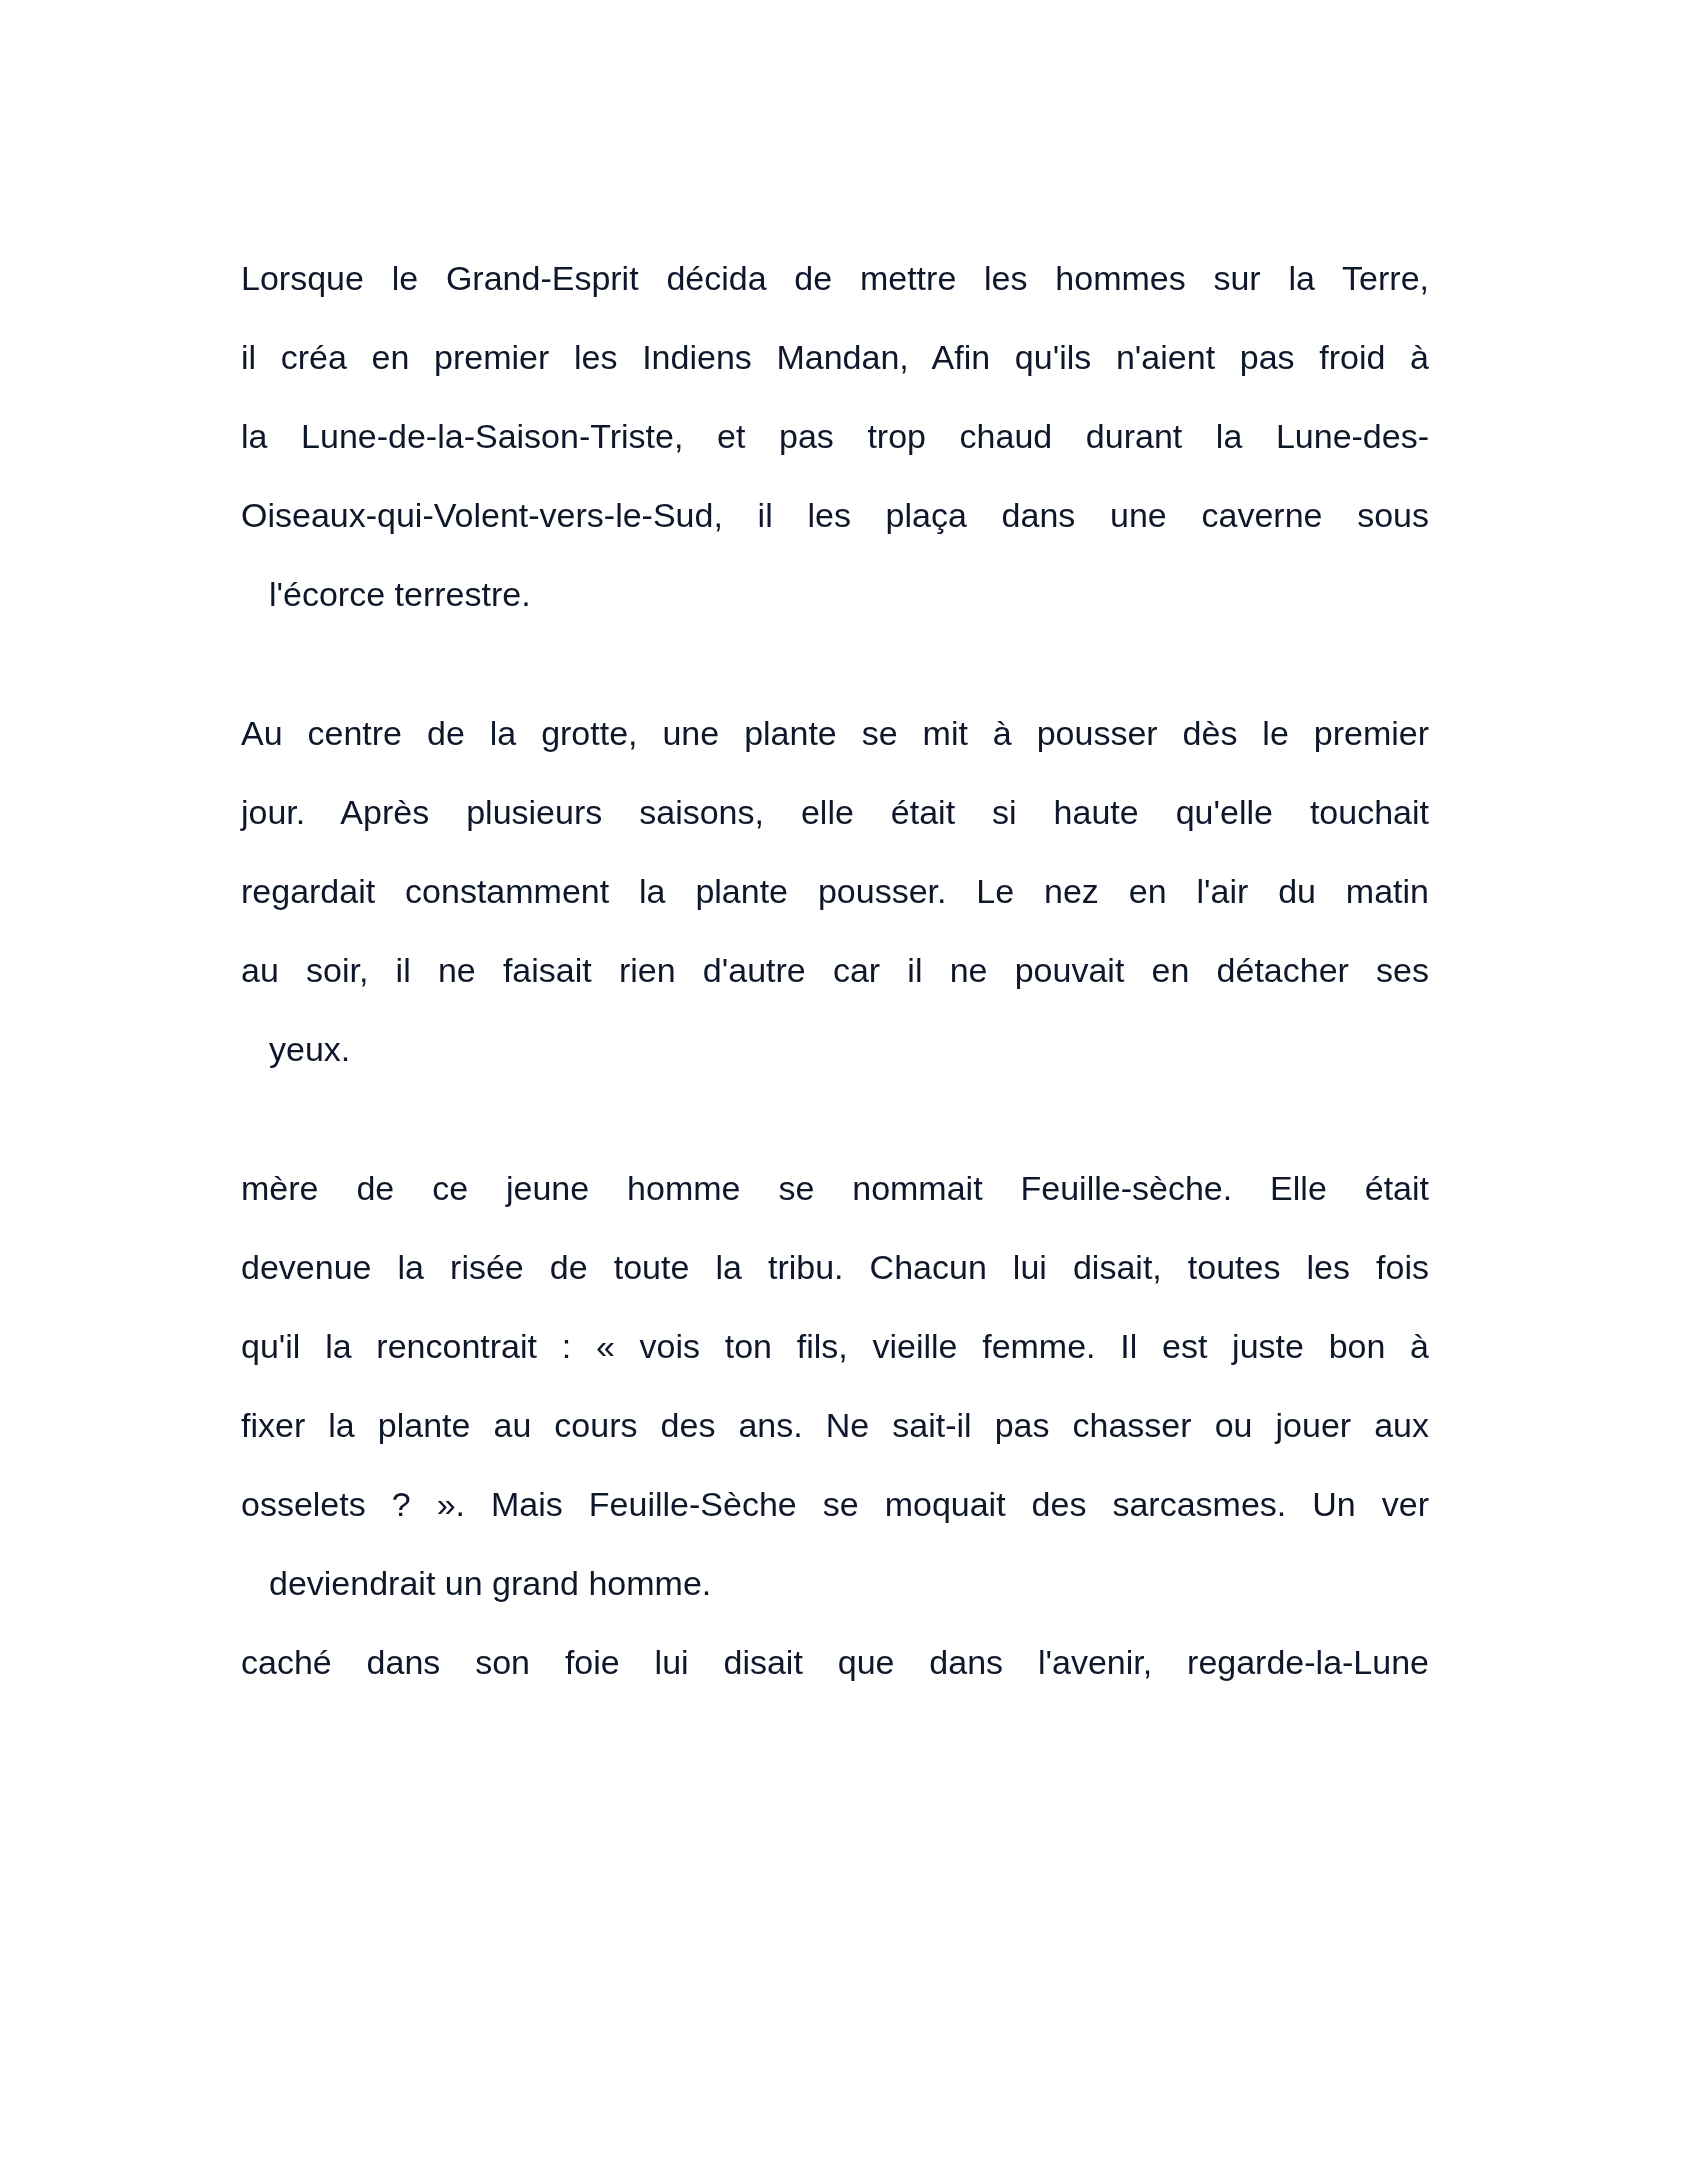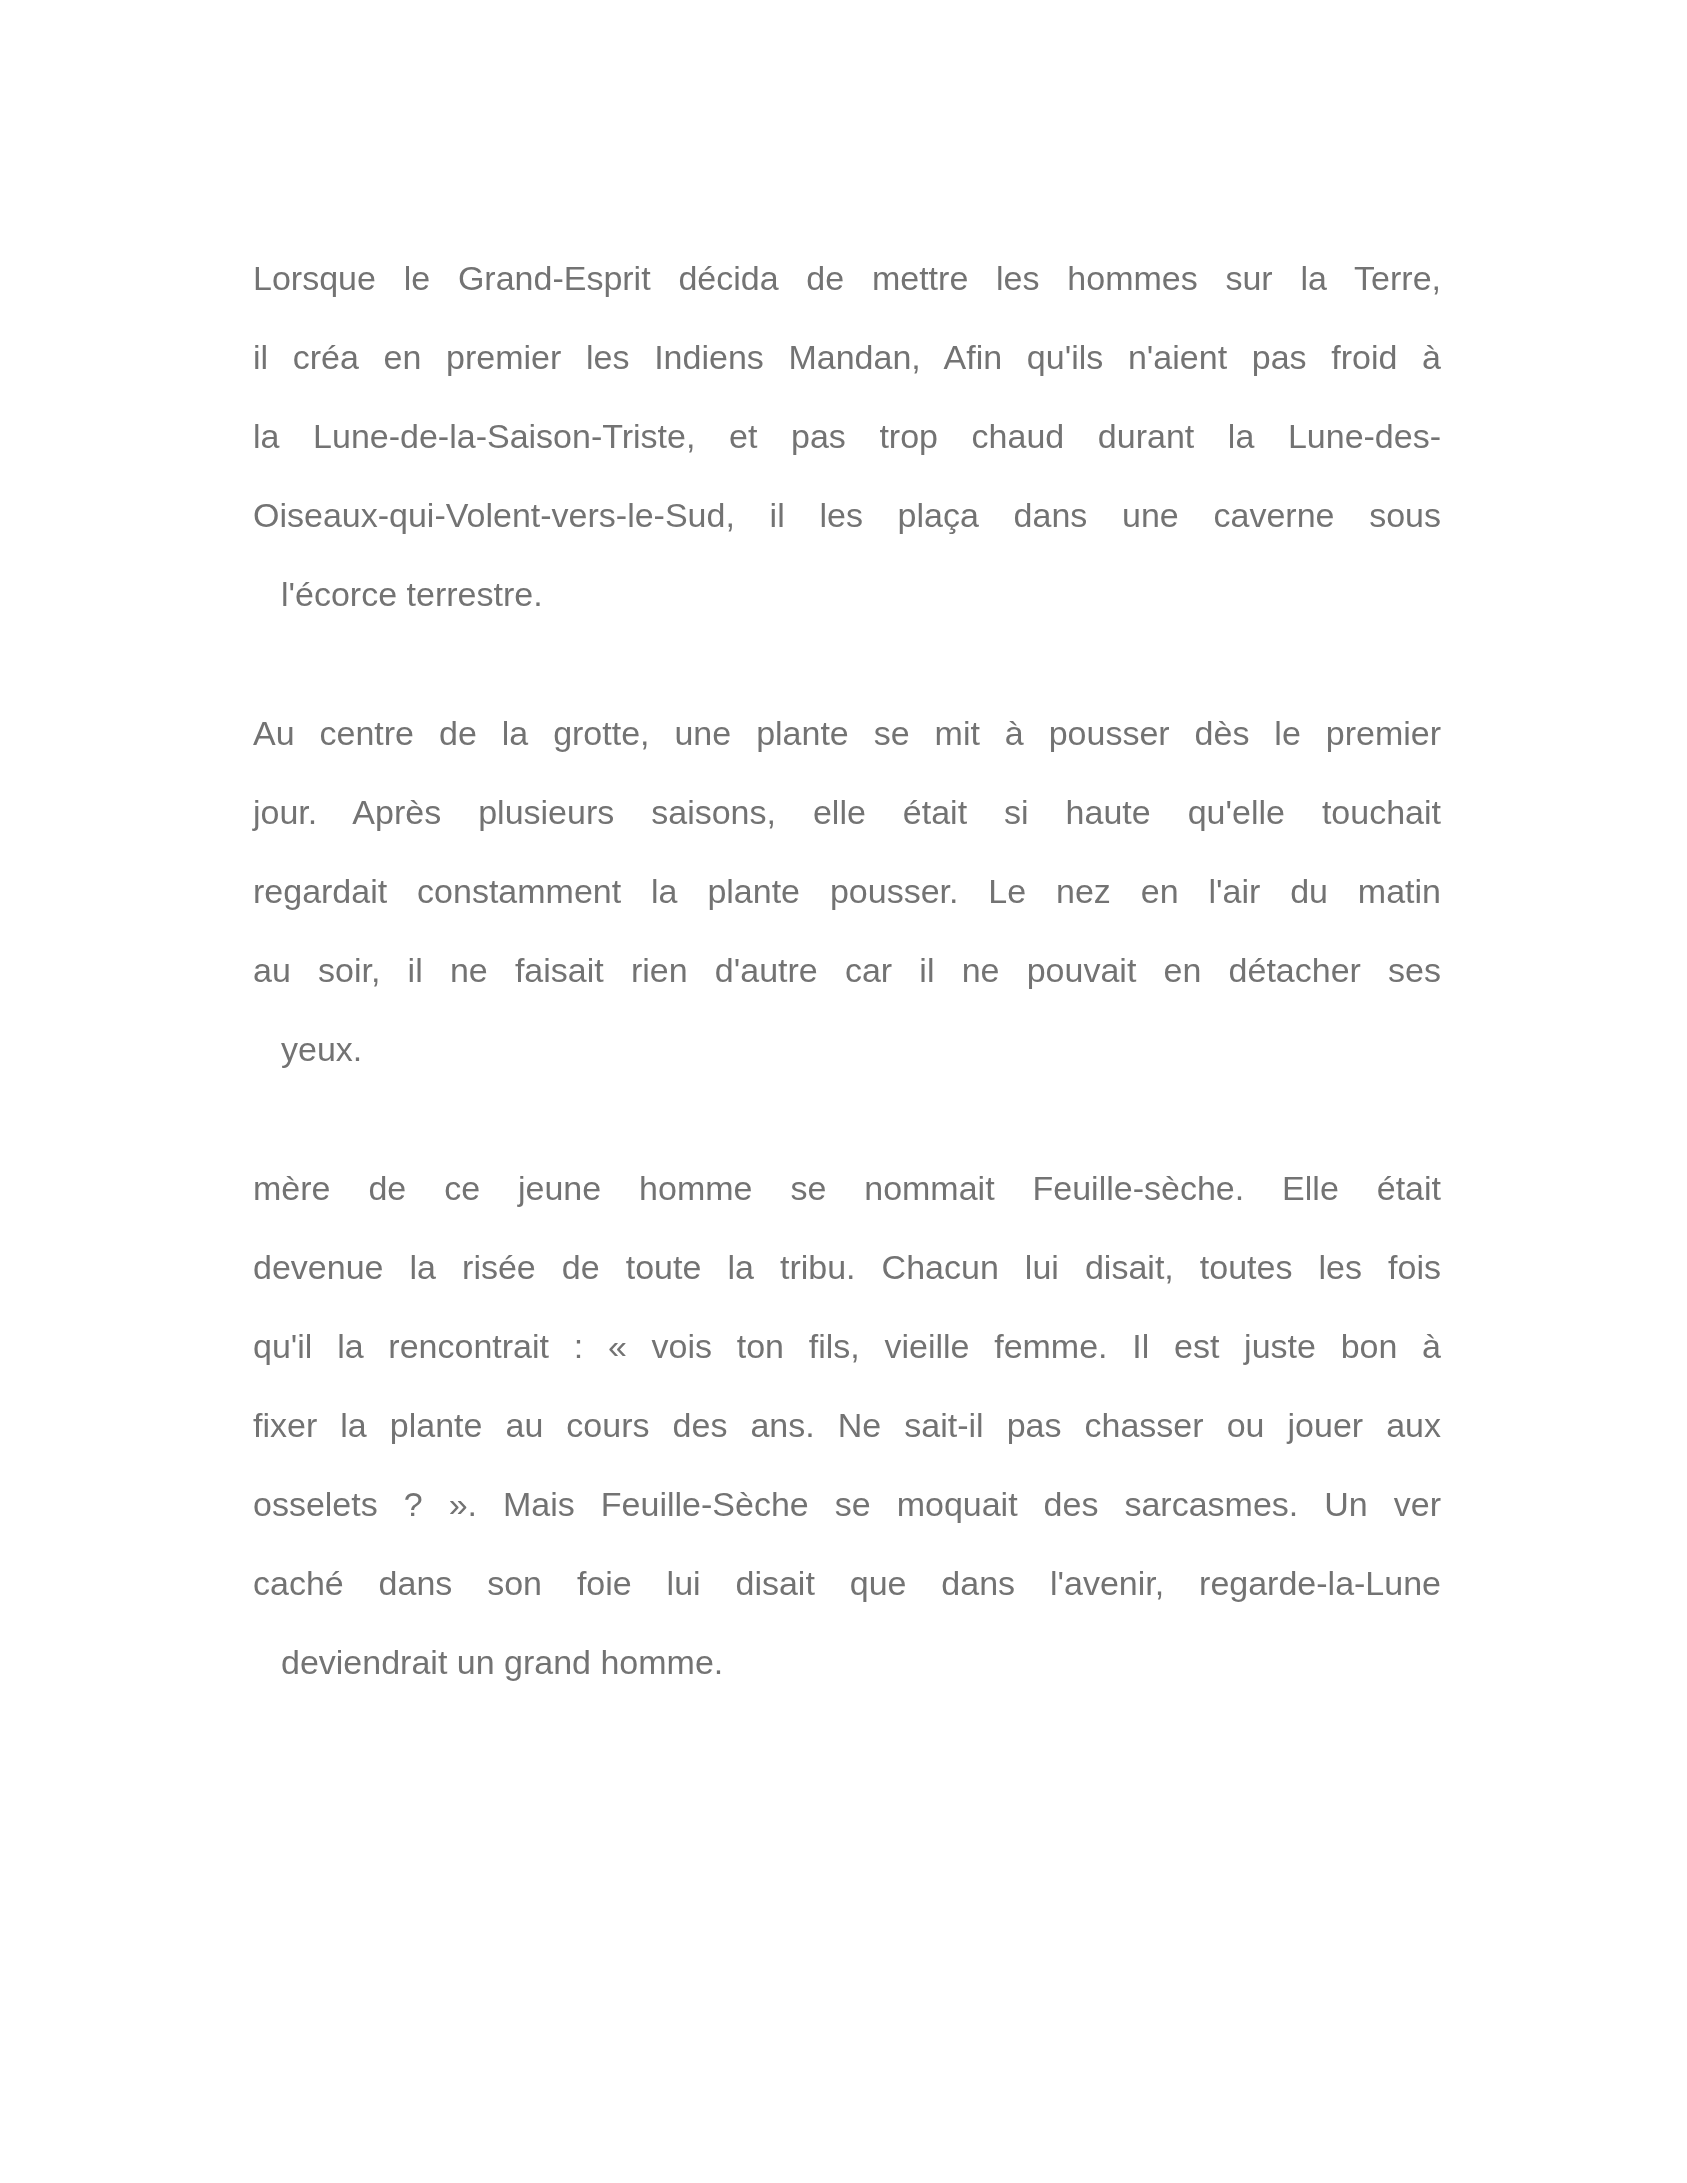--- a/index.html
+++ b/index.html
@@ -9,24 +9,24 @@
   body {
     position: relative;
     width: 1687px;
     height: 2183px;
     background: #ffffff;
     overflow: hidden;
     font-family: "Liberation Sans", "DejaVu Sans", sans-serif;
   }
   .text-block {
     position: absolute;
-    left: 253px;
+    left: 241px;
     top: 239px;
     width: 1188px;
-    color: #737373;
+    color: #0f172a;
     font-size: 34px;
     font-weight: 300;
     font-stretch: condensed;
   }
   .paragraph {
     margin: 0 0 60px 0;
     padding: 0;
   }
   .paragraph:last-child {
     margin-bottom: 0;
@@ -62,17 +62,17 @@
       <div class="line">regardait constamment la plante pousser. Le nez en l'air du matin</div>
       <div class="line">au soir, il ne faisait rien d'autre car il ne pouvait en détacher ses</div>
       <div class="line last">yeux.</div>
     </div>
     <div class="paragraph">
       <div class="line">mère de ce jeune homme se nommait Feuille-sèche. Elle était</div>
       <div class="line">devenue la risée de toute la tribu. Chacun lui disait, toutes les fois</div>
       <div class="line">qu'il la rencontrait : « vois ton fils, vieille femme. Il est juste bon à</div>
       <div class="line">fixer la plante au cours des ans. Ne sait-il pas chasser ou jouer aux</div>
       <div class="line">osselets ? ». Mais Feuille-Sèche se moquait des sarcasmes. Un ver</div>
+      <div class="line last">deviendrait un grand homme.</div>
       <div class="line">caché dans son foie lui disait que dans l'avenir, regarde-la-Lune</div>
-      <div class="line last">deviendrait un grand homme.</div>
     </div>
   </div>
 
 
 </body></html>

